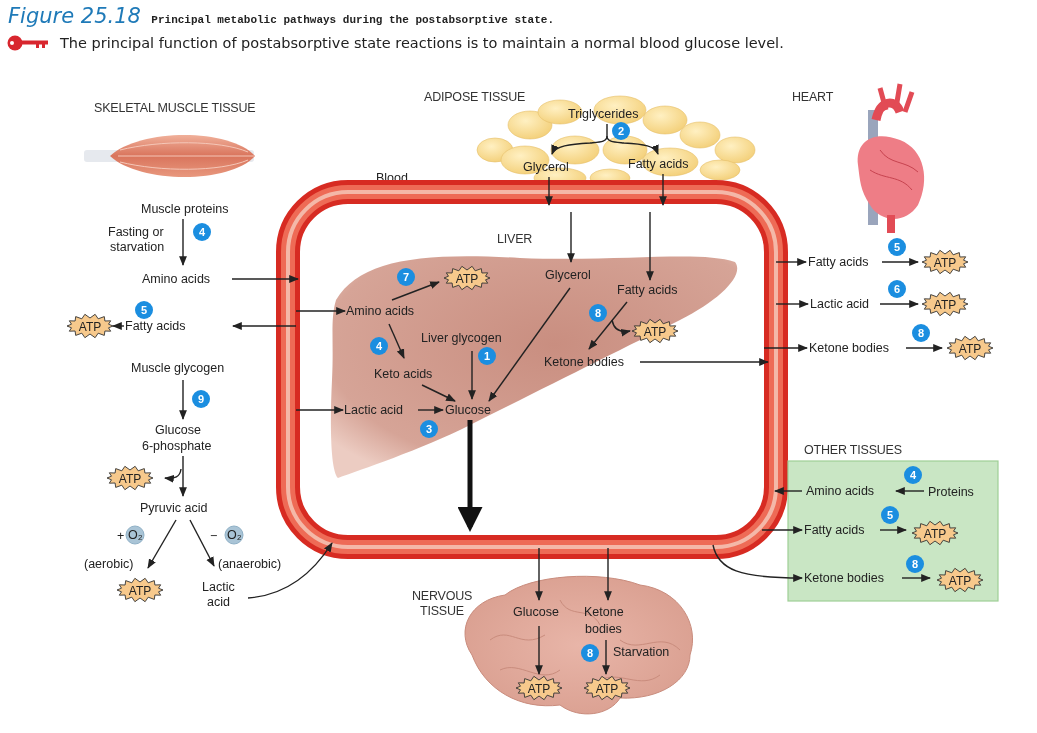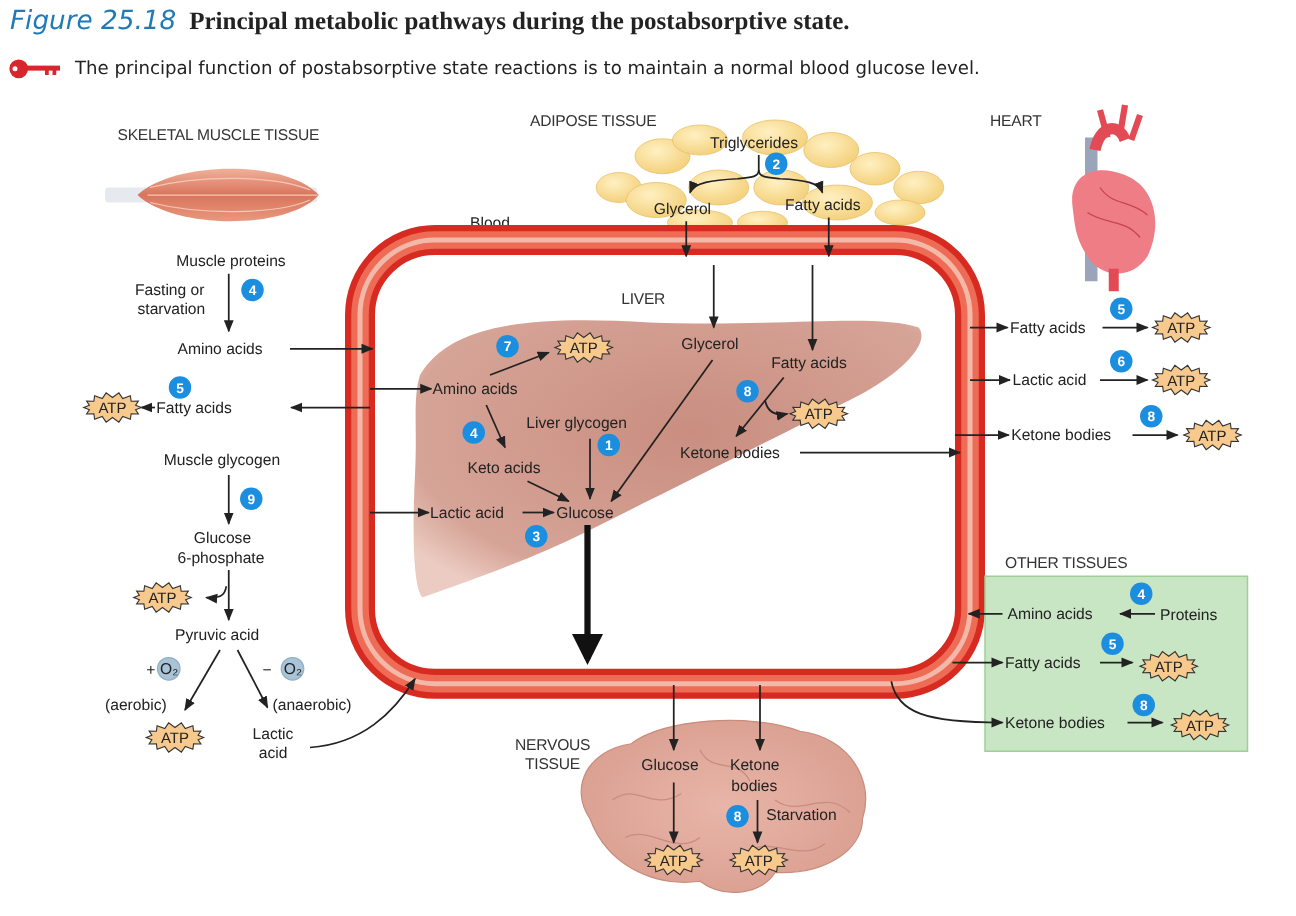--- a/index.html
+++ b/index.html
@@ -1,20 +1,20 @@
 <!DOCTYPE html>
 <html><head>
 <meta charset="utf-8">
 <style>
   html, body { margin:0; padding:0; background:#ffffff; }
   body { width:1037px; height:733px; position:relative; overflow:hidden; font-family:"Liberation Sans", sans-serif; }
   #header-title { position:absolute; left:8px; top:4px; height:28px; white-space:nowrap; }
   #fig-num { color:#1f7ab8; font-family:"DejaVu Sans", sans-serif; font-size:21px; font-weight:normal;font-style:italic; }
-  #fig-caption { color:#222; font-family:Liberation Serif, serif; font-size:20px; font-weight:bold; margin-left:6px; }
-  #key-line { position:absolute; left:6px; top:46px; display:flex; align-items:center;justify-content:space-between; }
+  #fig-caption { color:#222; font-family:Liberation Mono, monospace; font-size:11px; font-weight:bold; margin-left:6px; }
+  #key-line { position:absolute; left:6px; top:34px; display:flex; align-items:center;justify-content:space-between; }
   #key-text { font-family:"DejaVu Sans", sans-serif; font-size:14.5px; color:#222; margin-left:10px; }
   svg#diagram { position:absolute; left:0; top:0; }
   .lbl { font-family:"Liberation Sans", sans-serif; font-size:12.5px; fill:#222; }
   .sec { font-family:"Liberation Sans", sans-serif; font-size:12.5px; fill:#333; letter-spacing:-0.2px; }
   .atp-t { font-family:"Liberation Sans", sans-serif; font-size:12px; fill:#222; font-weight:normal; }
   .badge-t { font-family:"Liberation Sans", sans-serif; font-size:11px; fill:#fff; font-weight:bold; }
   .arr { stroke:#222; stroke-width:1.4; fill:none; }
 </style>
 </head>
 <body>

